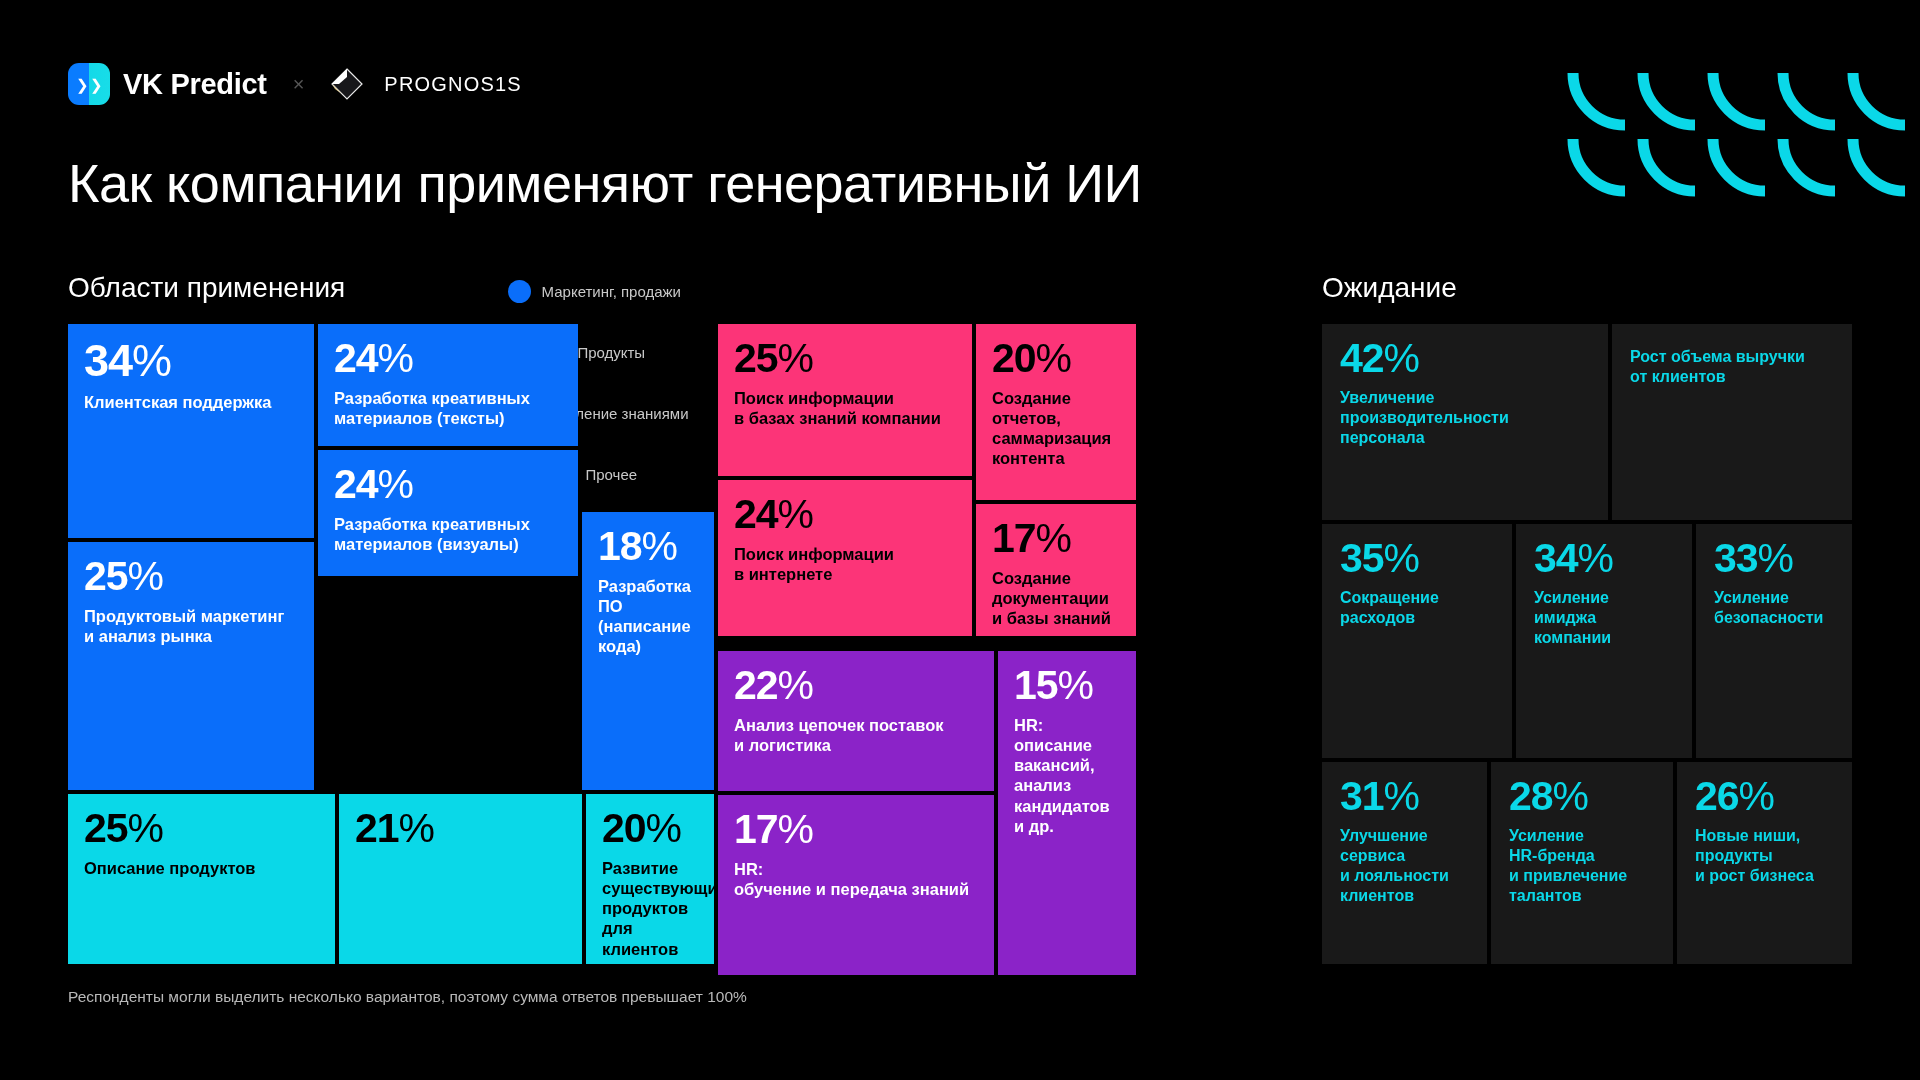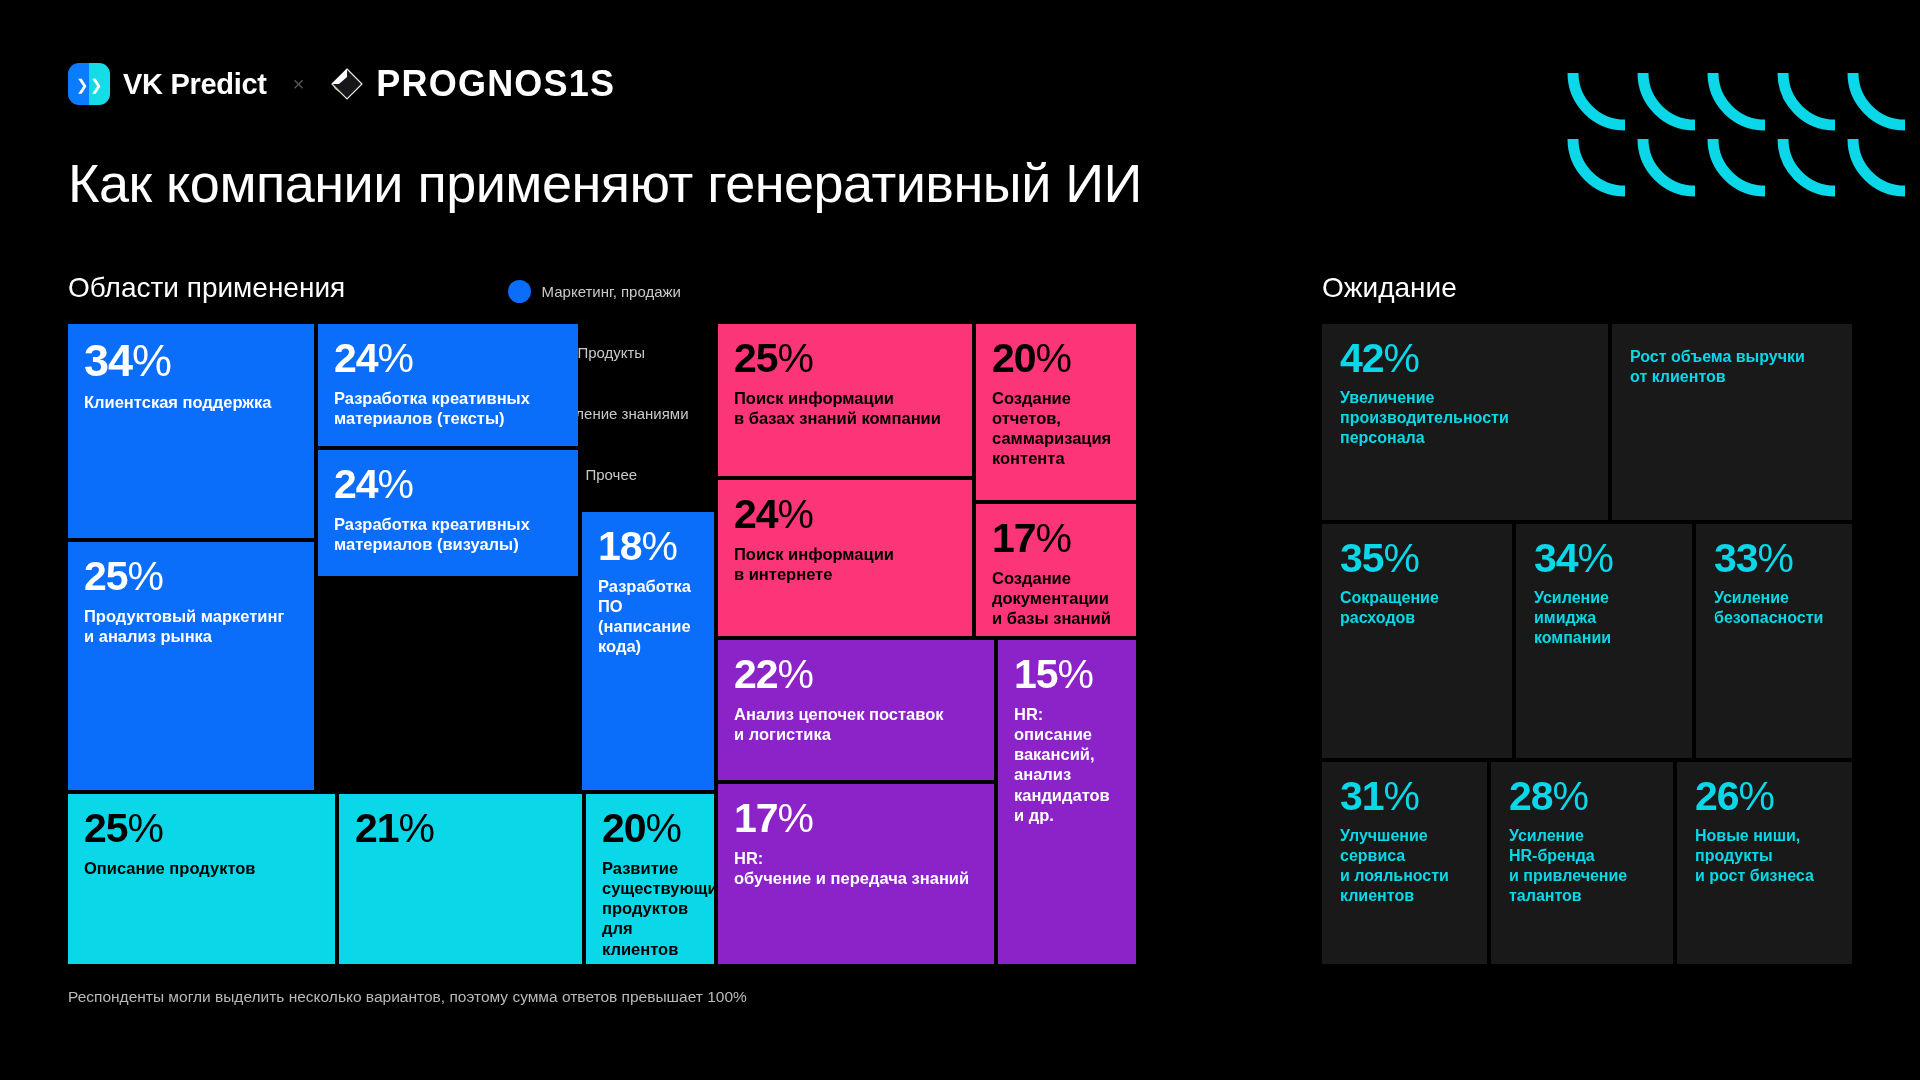--- a/index.html
+++ b/index.html
@@ -17,22 +17,22 @@
   .vk-mark { width: 42px; height: 42px; border-radius: 11px; position: relative; overflow: hidden;
              background: linear-gradient(90deg, #0A7CFF 0%, #0A7CFF 50%, #14D9E8 50%, #18DDE8 100%); }
   .vk-mark .chev { position: absolute; top: 50%; transform: translateY(-50%); color: #fff;
                    font-size: 15px; font-weight: 700; line-height: 1; }
   .vk-mark .c1 { left: 8px; }
   .vk-mark .c2 { left: 22px; }
   .vk-name { color: #fff; font-size: 29px; font-weight: 600; letter-spacing: -0.3px; }
   .xmark { color: #555; font-size: 20px; font-weight: 300; }
   .prog-wrap { display: flex; align-items: center; gap: 12px; }
   .prog-mark { width: 34px; height: 34px; }
-  .prog-name { color: #fff; font-size: 36px; font-weight: 700; letter-spacing: 1.2px;
-               font-family: "Liberation Sans", sans-serif; }
+  .prog-name { color: #fff; font-size: 20px; font-weight: 400; letter-spacing: 1.2px;
+               font-family: "Liberation Sans", sans-serif; margin-left: 8px; }
 
   .title { position: absolute; left: 68px; top: 152px; color: #fff;
            font-size: 54px; font-weight: 400; letter-spacing: -0.5px; white-space: nowrap; }
 
   .arcs { position: absolute; right: 0px; top: 56px; width: 360px; height: 150px; }
 
   
   .sec-head { position: absolute; color: #fff; font-size: 28px; font-weight: 400; }
   .sec-left  { left: 68px; top: 272px; }
   .sec-right { left: 1322px; top: 272px; }
@@ -44,21 +44,21 @@
 
   
   .tm { position: absolute; left: 68px; top: 324px; width: 1203px; height: 640px; }
   .cell { position: absolute; overflow: hidden; padding: 14px 16px 10px 16px; }
   .cell .pct { font-weight: 700; line-height: 1; letter-spacing: -1px; }
   .cell .pct .sym { font-weight: 400; }
   .cell .lbl { font-size: 16.5px; font-weight: 600; line-height: 1.22; margin-top: 9px; }
   .c-blue   { background: #0A6EFA; color: #ffffff; }
   .c-cyan   { background: #0AD8E8; color: #000000; }
   .c-pink   { background: #FC3478; color: #000000; }
-  .c-purple { background: #8B23C8; color: #ffffff; }
+  .c-purple { background: #8B23C8; color: #ffffff; margin-top: 11px; }
   .pct-lg { font-size: 45px; }
   .pct-md { font-size: 41px; }
 
   
   .exp { position: absolute; left: 1322px; top: 324px; width: 530px; height: 640px; }
   .ecell { position: absolute; background: #191919; padding: 14px 18px 20px 18px; overflow: hidden; }
   .ecell .pct { font-size: 41px; font-weight: 700; color: #0AD8E8; line-height: 1; letter-spacing: -1px; }
   .ecell .pct .sym { font-weight: 400; }
   .ecell .lbl { font-size: 16px; font-weight: 600; color: #0AD8E8; line-height: 1.25; margin-top: 9px; }
 

